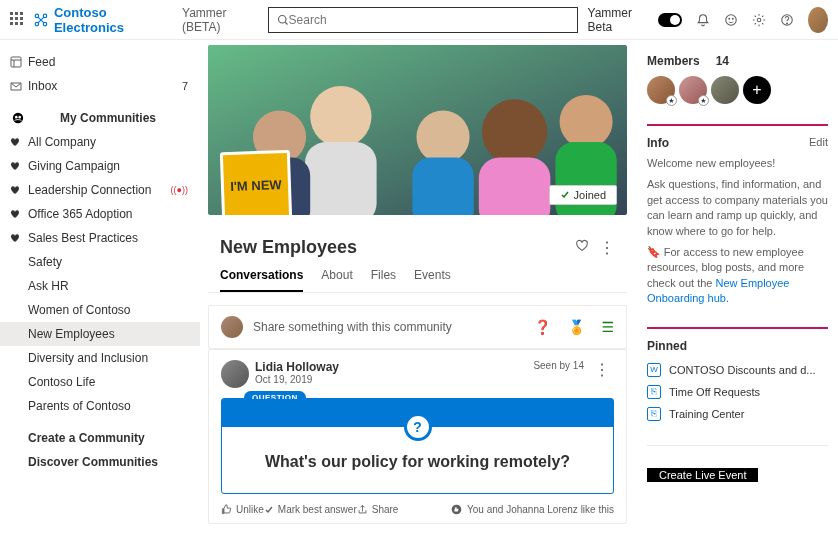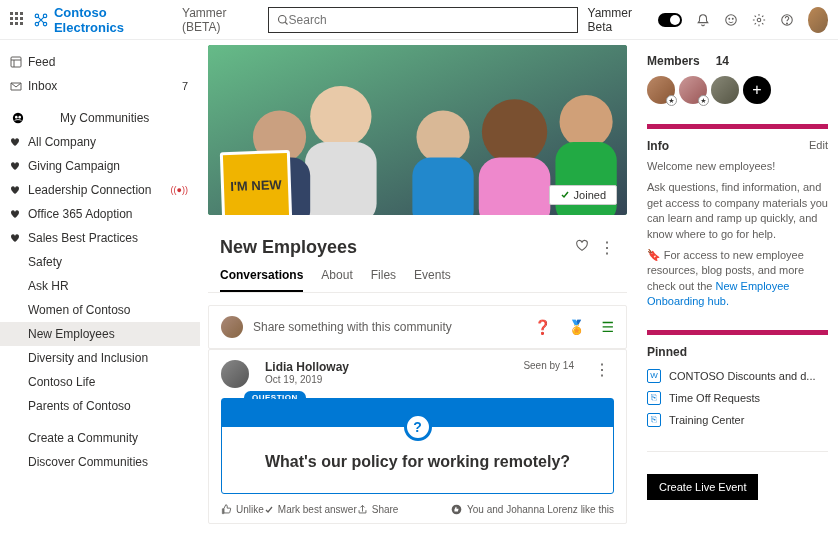--- a/index.html
+++ b/index.html
@@ -20,21 +20,21 @@
 .toggle::after { content: ""; position: absolute; right: 2px; top: 2px; width: 10px; height: 10px; background: #fff; border-radius: 50%; }
 .hicon { width: 14px; height: 14px; color: #605e5c; cursor: pointer; display:flex; align-items:center; justify-content:center; }
 .avatar-sm { width: 26px; height: 26px; border-radius: 50%; background: linear-gradient(135deg,#b85,#864); cursor: pointer; }
 
 
 .main { display: flex; height: calc(100% - 40px); }
 .sidebar { width: 200px; padding: 10px 0; font-size: 12px; }
 .nav-item { display: flex; align-items: center; padding: 5px 12px 5px 28px; gap: 10px; cursor: pointer; color: #323130; position: relative; }
 .nav-item .ic { position: absolute; left: 10px; width: 12px; height: 12px; display:flex; align-items:center; }
 .nav-item.selected { background: #edebe9; font-weight: 400; }
-.nav-item.bold { font-weight: 400; padding-left: 12px; gap: 32px; }
+.nav-item.bold { font-weight: 700; padding-left: 12px; gap: 32px; }
 .nav-item.bold .ic { position: static; margin-right: 4px; }
 .nav-item .badge { margin-left: auto; font-size: 11px; }
 .nav-item .live { color: #d13438; font-size: 9px; }
 .nav-sep { height: 8px; }
 .heart { width: 10px; height: 10px; }
 
 .content { flex: 1; padding: 5px 16px 0 8px; overflow-y: auto; }
 .cover { height: 170px; border-radius: 3px; background: linear-gradient(120deg,#3a5 0%, #567 40%, #445 100%); position: relative; overflow: hidden; }
 .cover .people-illustration { position:absolute; inset:0; }
 .sticky { position: absolute; left: 13px; bottom: -6px; width: 70px; height: 70px; background: #f0b400; border-radius: 3px; border: 3px solid #fff; display:flex; align-items:center; justify-content:center; font-family: "Comic Sans MS", cursive; font-size: 13px; font-weight: 700; color: #333; text-align:center; line-height:1.1; transform: rotate(-2deg); }
@@ -48,21 +48,21 @@
 
 .composer { margin-top: 12px; border: 1px solid #edebe9; border-radius: 2px; padding: 10px 12px; display:flex; align-items:center; gap:10px; }
 .composer .av { width: 22px; height: 22px; border-radius: 50%; background: linear-gradient(135deg,#a87,#864); }
 .composer .ph { font-size: 12px; color: #605e5c; flex:1; }
 .composer .tools { display:flex; gap: 16px; }
 .composer .tools span { cursor:pointer; font-size:14px; }
 
 .filter { font-size: 11px; color: #605e5c; padding: 10px 2px; display:flex; align-items:center; gap:4px; cursor:pointer; }
 
 .post { border: 1px solid #edebe9; border-radius: 2px; padding: 10px 12px 8px 12px; }
-.post-head { display:flex; gap:16px; align-items:flex-start; }
+.post-head { display:flex; gap:6px; align-items:flex-start; }
 .post-head .av { width: 28px; height: 28px; border-radius: 50%; background: linear-gradient(135deg,#888,#555); }
 .post-head .meta { flex:1; }
 .post-head .name { font-size: 12px; font-weight: 600; }
 .post-head .date { font-size: 10px; color: #605e5c; }
 .post-head .seen { font-size: 10px; color: #605e5c; }
 .post-head .more { color: #605e5c; cursor:pointer; padding: 0 4px; }
 
 .question-card { margin-top: 10px; border: 1px solid #0078d4; border-radius: 3px; overflow: visible; position: relative; }
 .qtag { position:absolute; top:-8px; left:22px; background:#0078d4; color:#fff; font-size:8px; font-weight:700; padding: 2px 8px; border-radius: 8px; letter-spacing:0.5px; }
 .qblue { background: #0078d4; height: 28px; position: relative; }
@@ -73,28 +73,28 @@
 .post-actions .act { display:flex; align-items:center; gap:4px; cursor:pointer; }
 .post-actions .right { margin-left:auto; display:flex; align-items:center; gap:5px; }
 
 
 .rail { width: 195px; padding: 14px 10px 0 4px; font-size: 12px; }
 .rail h3 { font-size: 12px; font-weight:600; display:flex; align-items:center; gap:16px; }
 .members { display:flex; gap:4px; margin-top:8px; }
 .members .m { width:28px; height:28px; border-radius:50%; position:relative; background: linear-gradient(135deg,#a87,#753); }
 .members .m .ring { position:absolute; right:-2px; bottom:-2px; width:11px; height:11px; border-radius:50%; background:#fff; border:1px solid #999; display:flex; align-items:center; justify-content:center; font-size:7px; }
 .members .add { background:#000; color:#fff; display:flex; align-items:center; justify-content:center; font-size:16px; cursor:pointer; }
-.rail-sec { margin-top: 20px; border-top:5px solid #be185d; padding-top:10px; }
+.rail-sec { margin-top: 20px; border-top:2px solid #be185d; padding-top:10px; }
 .rail-sec .hd { display:flex; justify-content:space-between; font-weight:600; font-size:12px; margin-bottom:6px; }
 .rail-sec .hd .edit { font-weight:400; color:#605e5c; font-size:11px; cursor:pointer; }
 .rail-sec p { font-size: 11px; color:#605e5c; line-height:1.4; margin-bottom:6px; }
 .rail-sec a { color:#0078d4; text-decoration:none; }
 .pinned-item { display:flex; align-items:center; gap:8px; font-size:11px; padding: 4px 0; cursor:pointer; }
 .pinned-item .pi { width:14px; height:14px; border:1px solid #0078d4; border-radius:2px; color:#0078d4; font-size:8px; display:flex; align-items:center; justify-content:center; }
-.live-btn { margin-top: 12px; background:#000; color:#fff; border:none; padding: 7px 12px; font-size: 11px; cursor:pointer; }
+.live-btn { margin-top: 12px; background:#000; color:#fff; border:none; padding: 1px 12px; font-size: 11px; cursor:pointer; }
 
 ::-webkit-scrollbar { width:0; }
 </style>
 </head>
 <body>
 
 <div class="header">
   <div class="waffle">
       <span></span>
       <span></span>

